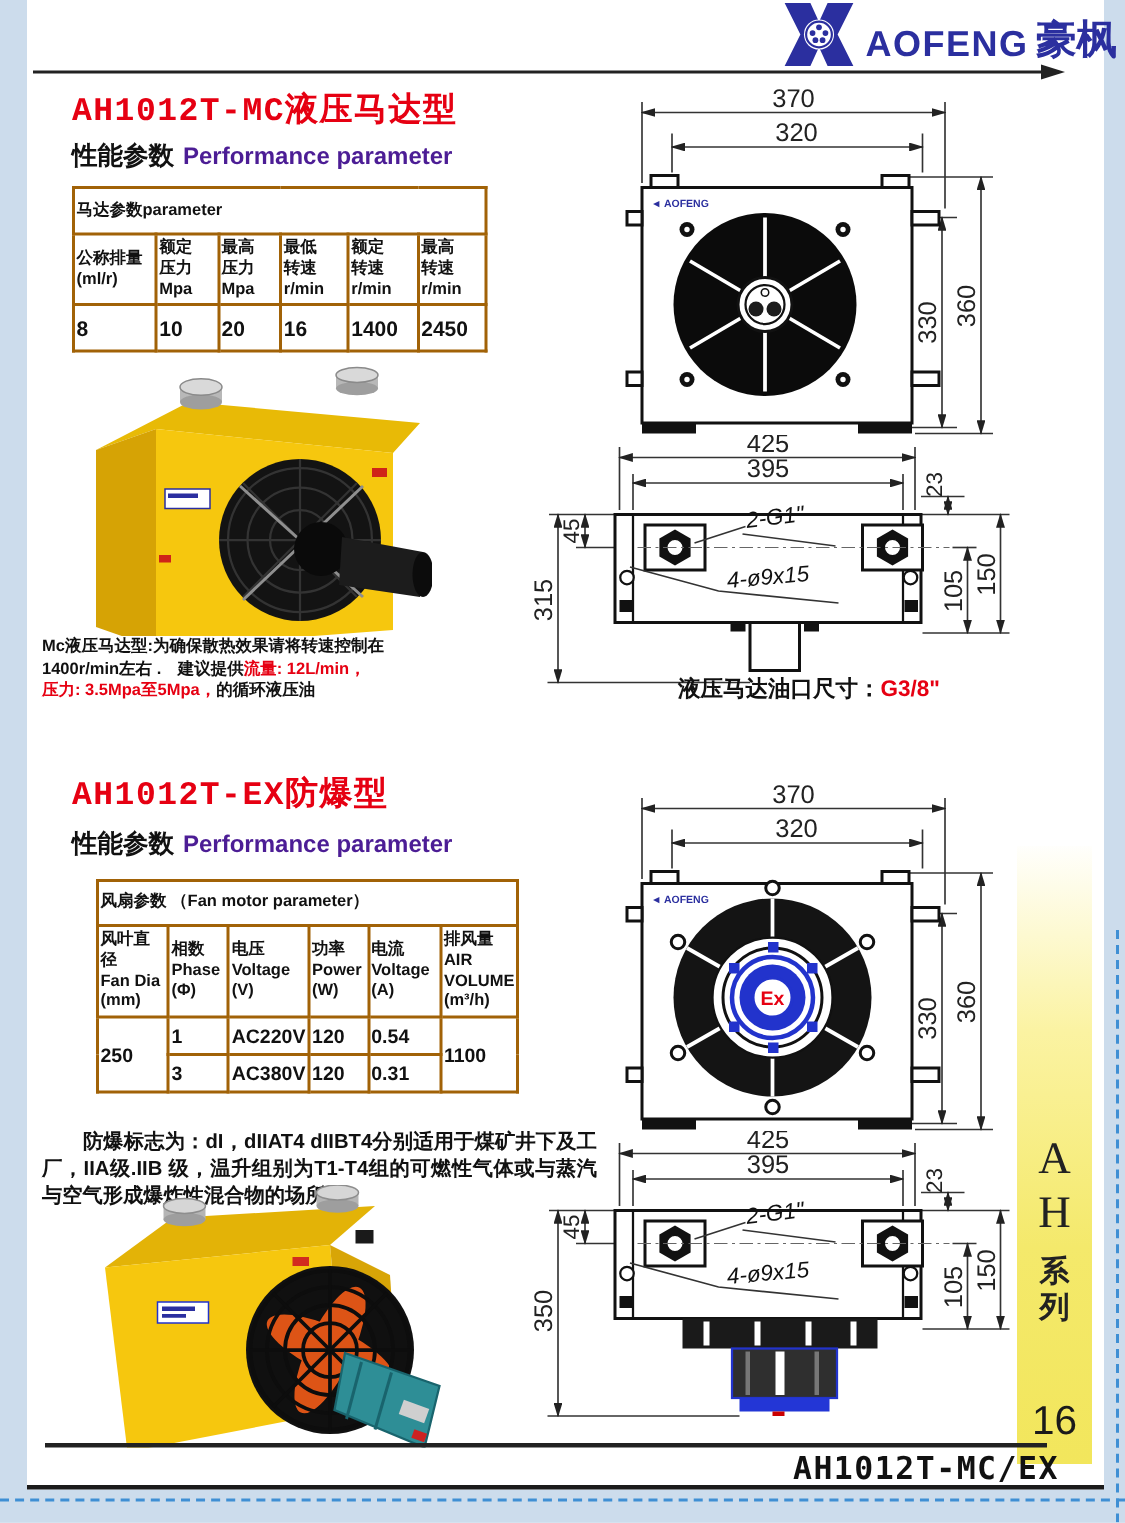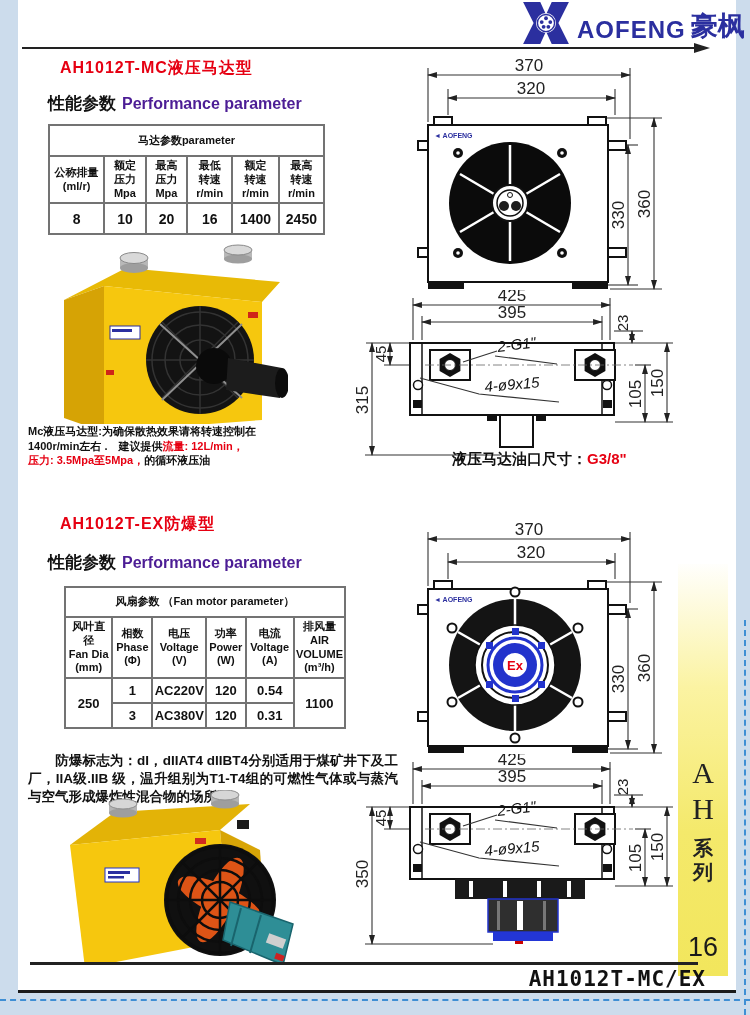--- a/index.html
+++ b/index.html
@@ -10,28 +10,28 @@
   .dashline{left:0;top:999px;width:750px;border-top:2px dashed #3f8fd4;}
   .vdash{left:744px;top:620px;height:395px;border-left:2px dashed #3f8fd4;}
 
   
   .logo{display:flex;align-items:flex-end;gap:5px;color:#2b2f9f;}
   .logo .en{font-size:24px;font-weight:bold;letter-spacing:1px;}
   .logo .cn{font-size:27px;font-weight:bold;}
   .hdr-rule{left:20px;top:42px;}
 
   
-  .sec-title{font-family:Liberation Sans, sans-serif;
-             font-size:16px;font-weight:bold;color:#e60012;letter-spacing:1px;margin-left:12px;}
+  .sec-title{font-family:Liberation Mono, monospace;
+             font-size:22px;font-weight:bold;color:#e60012;letter-spacing:1px;}
   .perf .cn{font-size:17px;font-weight:bold;color:#111;}
   .perf .en{font-size:16px;font-weight:bold;color:#4c1d95;margin-left:6px;}
 
   
   table{border-collapse:collapse;background:#fff;}
-  th,td{border:2px solid #737373;text-align:center;vertical-align:middle;
+  th,td{border:2px solid #a16207;text-align:left;vertical-align:middle;
         font-family:"Liberation Sans",sans-serif;white-space:pre-line;}
   .tbl-title{font-size:15px;font-weight:bold;height:25px;}
   .tbl th{font-size:11px;font-weight:bold;line-height:1.25;padding:2px 1px;}
   .tbl td{font-size:14px;font-weight:bold;}
   #table-motor{width:277px;}  #table-motor td{height:27px;}
   #table-fan{width:282px;}    #table-fan td{height:21px;font-size:13px;}
 
   .note{font-size:11px;font-weight:700;line-height:1.32;white-space:pre-line;width:348px;}
   .red{color:#e60012;}
   .para{font-size:13.5px;font-weight:700;line-height:1.33;width:370px;text-align:justify;}

